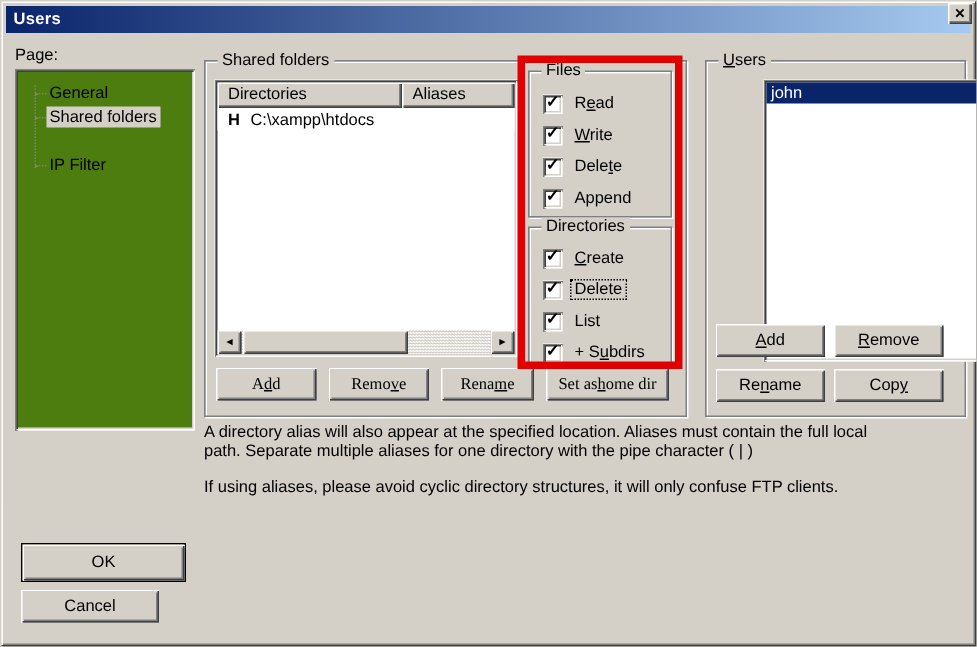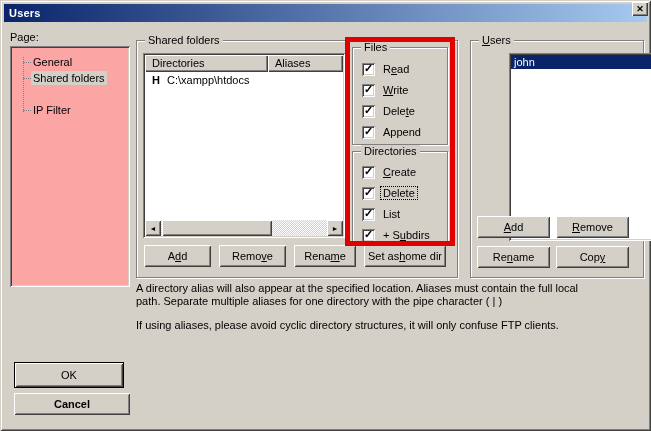--- a/index.html
+++ b/index.html
@@ -57,54 +57,54 @@
     box-shadow: 1px 1px 0 #ffffff, inset 1px 1px 0 #ffffff;
   }
   .grouplabel {
     position:absolute; top:-7px; left:8px; background:#d4d0c8;
     padding:0 3px; font-size:11px; line-height:12px;
   }
 
   
   #page-label { left:10px; top:31px; }
   #page-tree { left:10px; top:46px; width:120px; height:241px; }
-  .tree-inner { position:absolute; inset:2px; background:#fca5a5; }
+  .tree-inner { position:absolute; inset:2px; background:#4d7c0f; }
   .tree-vline {
     position:absolute; left:11px; top:9px; height:55px; width:0;
     border-left:1px dotted #808080;
   }
   .tree-item { position:absolute; left:11px; height:16px; display:flex; align-items:center; }
   .tree-stub { width:8px; height:0; border-top:1px dotted #808080; }
   .tree-text { padding:1px 2px; white-space:nowrap; }
   .tree-item.selected .tree-text { background:#d4d0c8; }
 
   #ok-wrap { left:14px; top:362px; width:110px; height:26px; border:1px solid #000; }
   #ok-btn { width:100%; height:100%; }
-  #cancel-btn { left:14px; top:393px; width:116px; height:22px;font-weight:bold; }
+  #cancel-btn { left:14px; top:393px; width:92px; height:22px; }
 
   
   #shared-group { left:136px; top:40px; width:322px; height:238px; }
   #dir-list { position:absolute; left:6px; top:12px; width:202px; height:185px; }
   .lv-header { position:absolute; left:2px; top:2px; right:2px; height:17px; display:flex; }
   .lv-hcell {
     background:#d4d0c8; padding:2px 0 0 7px; font-size:11px;
     box-shadow: inset 1px 1px 0 #ffffff, inset -1px -1px 0 #404040, inset -2px -2px 0 #808080;
   }
   .lv-row { position:absolute; left:2px; top:19px; right:2px; height:15px;
             display:flex; align-items:center; padding-left:7px; background:#fff; }
   .home-flag { font-weight:bold; margin-right:7px; }
   .hscroll { position:absolute; left:2px; right:2px; bottom:2px; height:16px;
     background-image: conic-gradient(#ffffff 25%, #d4d0c8 0 50%, #ffffff 0 75%, #d4d0c8 0);
     background-size: 2px 2px; display:block; }
   .sb-btn { position:absolute; top:0; width:16px; height:16px; font-size:7px; }
   .sb-left { left:0; }
   .sb-right { right:0; }
   .sb-thumb { position:absolute; left:17px; top:0; width:110px; height:16px; }
 
-  .shared-btn { position:absolute; top:204px; height:22px; }
+  .shared-btn { position:absolute; top:204px; height:22px;font-family:Liberation Serif, serif; }
 
   
   #files-group { left:352px; top:47px; width:96px; height:98px; }
   #dirs-group  { left:352px; top:151px; width:96px; height:92px; }
   .cb-row { position:absolute; left:9px; display:flex; align-items:center; height:14px; }
   .cb-box {
     width:13px; height:13px; background:#fff; margin-right:6px; flex:none;
     box-shadow: inset 1px 1px 0 #808080, inset -1px -1px 0 #ffffff,
                 inset 2px 2px 0 #404040, inset -2px -2px 0 #d4d0c8;
     display:flex; align-items:center; justify-content:center;

